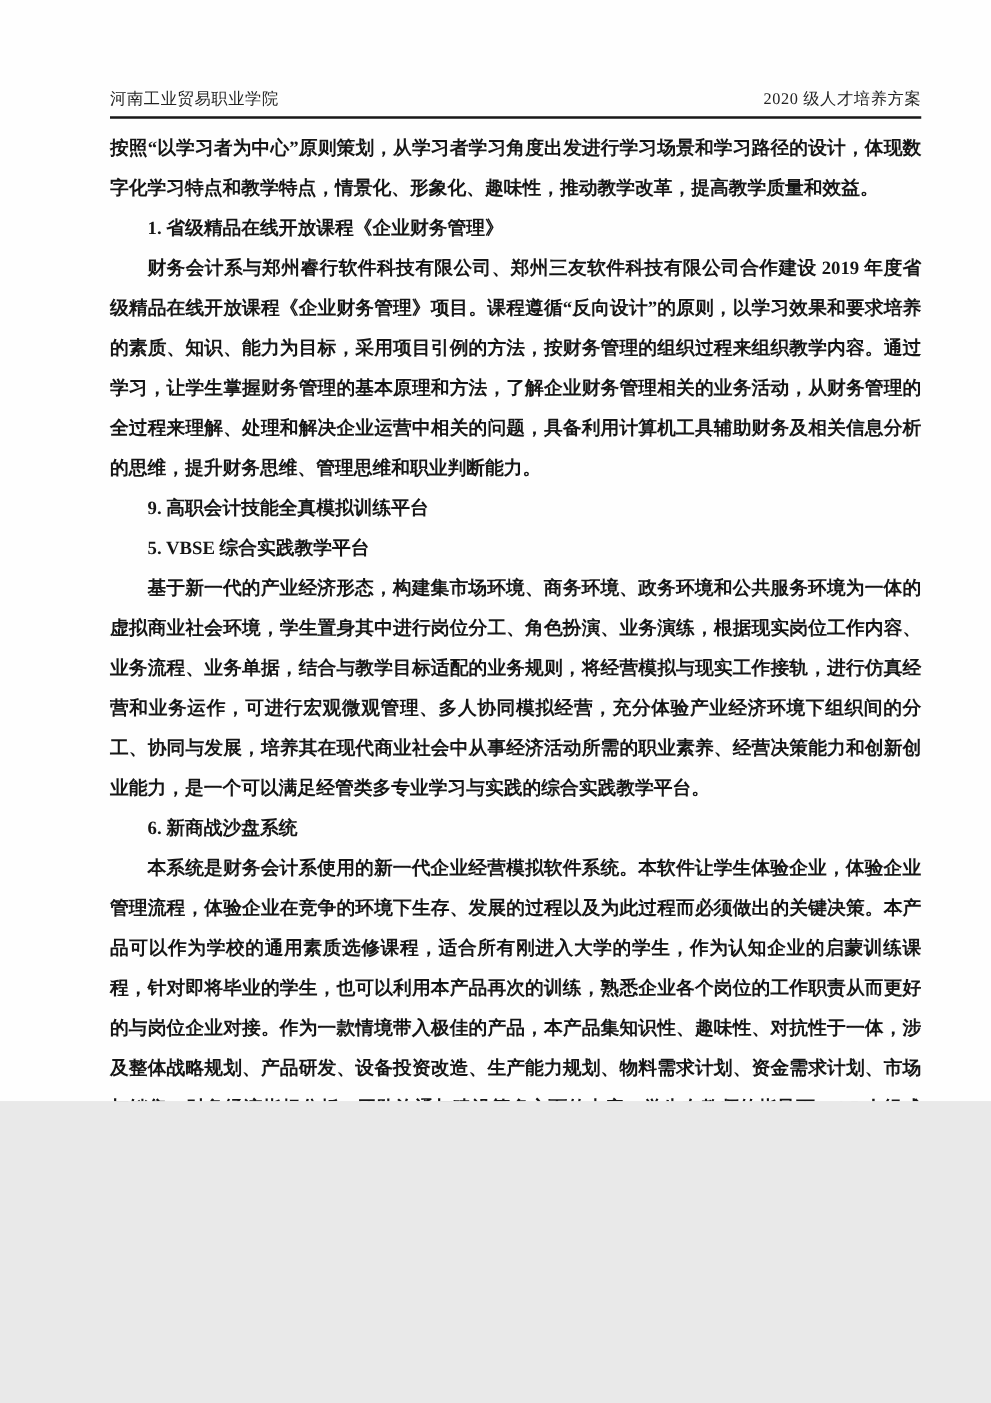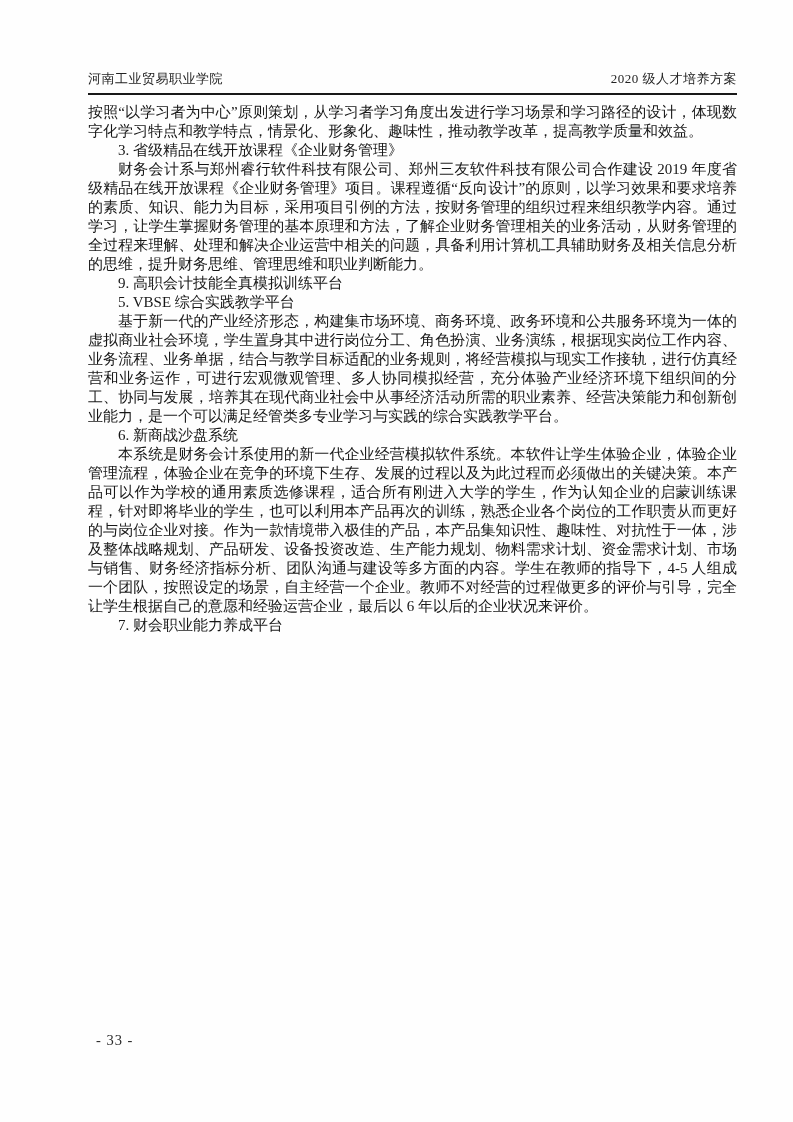--- a/index.html
+++ b/index.html
@@ -1,18 +1,18 @@
 <!DOCTYPE html>
 <html lang="zh"><head>
 <meta charset="utf-8">
 <style>
   html,body{margin:0;padding:0;background:#e9e9e9;}
   .page{
     position:relative;
-    width:793px;height:1122px;
+    width:793px;height:881px;
     margin:0 auto;
     background:#fefefe;
     font-family:"Liberation Serif","DejaVu Serif",serif;
     color:#1b1b1b;
     overflow:hidden;
   }
   .inner{
     position:absolute;
     left:88px;top:70px;width:649px;
   }
@@ -22,24 +22,25 @@
     align-items:flex-end;
     font-size:13px;
     letter-spacing:.5px;
     padding-bottom:5px;
     border-bottom:2px solid #181818;
     color:#222;
   }
   .doc-body{
     margin-top:8px;
     font-size:15px;
-    line-height:19px;
+    line-height:32px;
     text-align:justify;
     text-justify:inter-ideograph;
     color:#161616;
+    font-weight:bold;
   }
   .doc-body p{
     margin:0;
     text-indent:2em;
   }
   .doc-body p.cont{
     text-indent:0;
   }
   .page-footer{
     position:absolute;
@@ -55,21 +56,21 @@
 <div class="page">
   <div class="inner">
 
     <div class="page-header">
       <span>河南工业贸易职业学院</span>
       <span>2020 级人才培养方案</span>
     </div>
 
     <div class="doc-body">
       <p class="cont">按照“以学习者为中心”原则策划，从学习者学习角度出发进行学习场景和学习路径的设计，体现数字化学习特点和教学特点，情景化、形象化、趣味性，推动教学改革，提高教学质量和效益。</p>
-      <p>3. 省级精品在线开放课程《企业财务管理》</p>
+      <p>1. 省级精品在线开放课程《企业财务管理》</p>
       <p>财务会计系与郑州睿行软件科技有限公司、郑州三友软件科技有限公司合作建设 2019 年度省级精品在线开放课程《企业财务管理》项目。课程遵循“反向设计”的原则，以学习效果和要求培养的素质、知识、能力为目标，采用项目引例的方法，按财务管理的组织过程来组织教学内容。通过学习，让学生掌握财务管理的基本原理和方法，了解企业财务管理相关的业务活动，从财务管理的全过程来理解、处理和解决企业运营中相关的问题，具备利用计算机工具辅助财务及相关信息分析的思维，提升财务思维、管理思维和职业判断能力。</p>
       <p>9. 高职会计技能全真模拟训练平台</p>
       <p>5. VBSE 综合实践教学平台</p>
       <p>基于新一代的产业经济形态，构建集市场环境、商务环境、政务环境和公共服务环境为一体的虚拟商业社会环境，学生置身其中进行岗位分工、角色扮演、业务演练，根据现实岗位工作内容、业务流程、业务单据，结合与教学目标适配的业务规则，将经营模拟与现实工作接轨，进行仿真经营和业务运作，可进行宏观微观管理、多人协同模拟经营，充分体验产业经济环境下组织间的分工、协同与发展，培养其在现代商业社会中从事经济活动所需的职业素养、经营决策能力和创新创业能力，是一个可以满足经管类多专业学习与实践的综合实践教学平台。</p>
       <p>6. 新商战沙盘系统</p>
       <p>本系统是财务会计系使用的新一代企业经营模拟软件系统。本软件让学生体验企业，体验企业管理流程，体验企业在竞争的环境下生存、发展的过程以及为此过程而必须做出的关键决策。本产品可以作为学校的通用素质选修课程，适合所有刚进入大学的学生，作为认知企业的启蒙训练课程，针对即将毕业的学生，也可以利用本产品再次的训练，熟悉企业各个岗位的工作职责从而更好的与岗位企业对接。作为一款情境带入极佳的产品，本产品集知识性、趣味性、对抗性于一体，涉及整体战略规划、产品研发、设备投资改造、生产能力规划、物料需求计划、资金需求计划、市场与销售、财务经济指标分析、团队沟通与建设等多方面的内容。学生在教师的指导下，4-5 人组成一个团队，按照设定的场景，自主经营一个企业。教师不对经营的过程做更多的评价与引导，完全让学生根据自己的意愿和经验运营企业，最后以 6 年以后的企业状况来评价。</p>
       <p>7. 财会职业能力养成平台</p>
     </div>
 
   </div>

